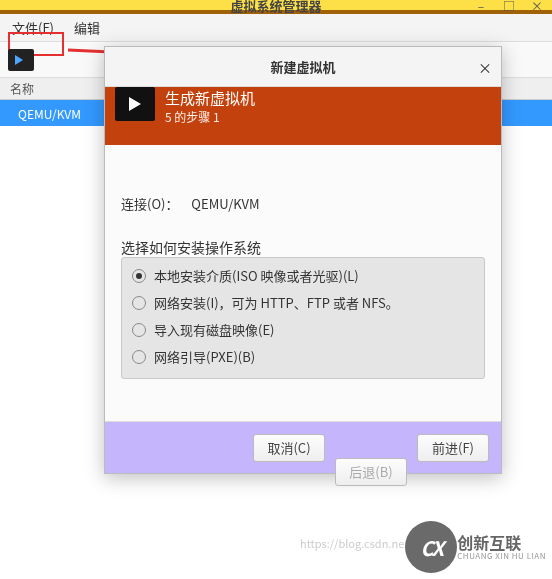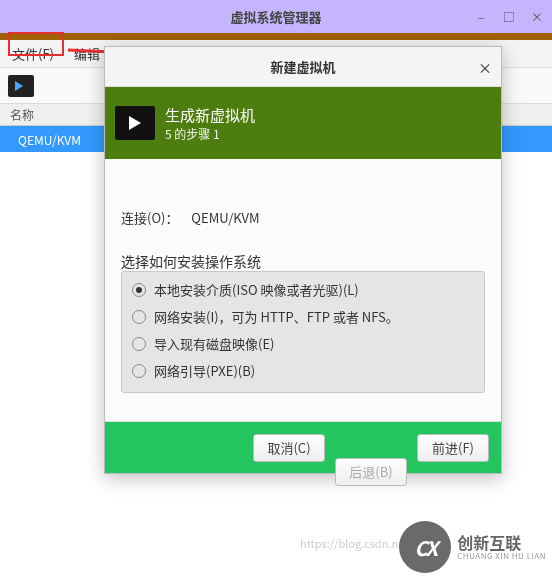--- a/index.html
+++ b/index.html
@@ -17,23 +17,23 @@
 
   
   .main-window {
     position: absolute;
     left: 0; top: 0;
     width: 552px;
     height: 510px;
     background: #fff;
   }
   .main-titlebar {
-    height: 40px;
-    background: #c4b5fd;
-    border-bottom: 7px solid #a16207;
+    height: 14px;
+    background: #fde047;
+    border-bottom: 4px solid #a16207;
     display: flex;
     align-items: center;
     position: relative;
   }
   .main-title {
     position: absolute;
     left: 50%;
     transform: translateX(-50%);
     font-weight: bold;
     font-size: 13px;
@@ -168,24 +168,24 @@
     right: 6px;
     width: 20px; height: 20px;
     display: flex;
     align-items: center;
     justify-content: center;
     font-size: 14px;
     color: #333;
   }
 
   .dlg-banner {
-    height: 72px;
-    background: #4d7c0f;
-    display: flex;
-    align-items: center;
+    height: 58px;
+    background: #c2410c;
+    display: flex;
+    align-items: flex-start;
     padding-left: 10px;
     color: #fff;
   }
   .banner-icon {
     width: 40px; height: 34px;
     background: #111;
     border-radius: 2px;
     position: relative;
     margin-right: 10px;
     flex-shrink: 0;
@@ -250,21 +250,21 @@
     width: 6px; height: 6px;
     background: #333;
     border-radius: 50%;
   }
 
   .dlg-footer {
     position: absolute;
     bottom: 0; left: 0; right: 0;
     height: 52px;
     border-top: 1px solid #ddd;
-    background: #22c55e;
+    background: #c4b5fd;
     display: flex;
     justify-content: flex-end;
     align-items: center;
     padding-right: 12px;
     gap: 10px;
   }
   .dlg-btn {
     min-width: 72px;
     height: 28px;
     border: 1px solid #bbb;
@@ -285,21 +285,20 @@
     bottom: 28px;
     font-size: 11px;
     color: #ccc;
   }
   .wm-logo {
     position: absolute;
     right: 6px;
     bottom: 6px;
     display: flex;
     align-items: center;
-    gap: 6px;
   }
   .wm-circle {
     width: 52px; height: 52px;
     border-radius: 50%;
     background: #6a6a6a;
     color: #fff;
     display: flex;
     align-items: center;
     justify-content: center;
     font-size: 20px;

